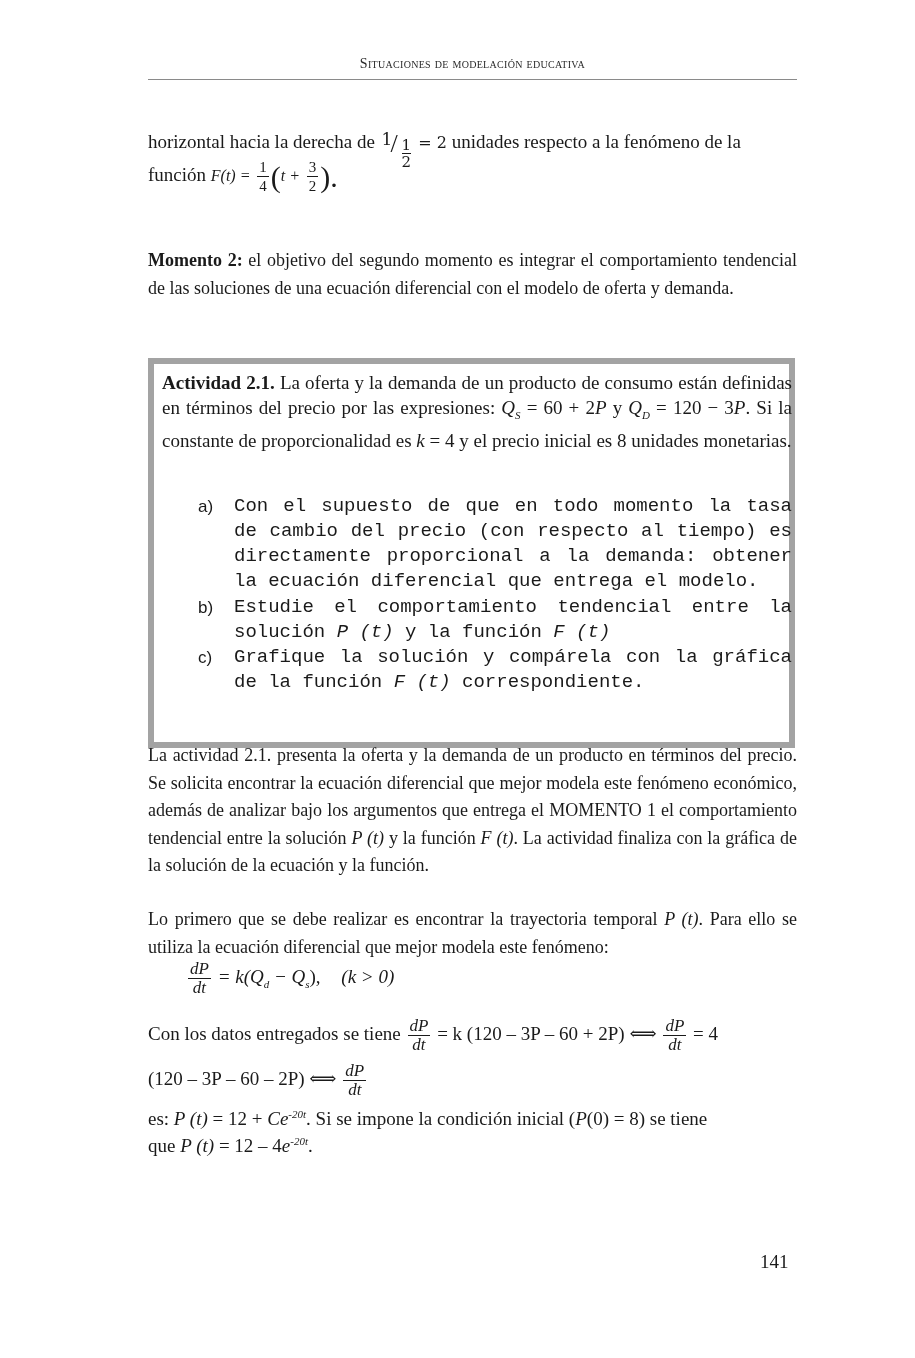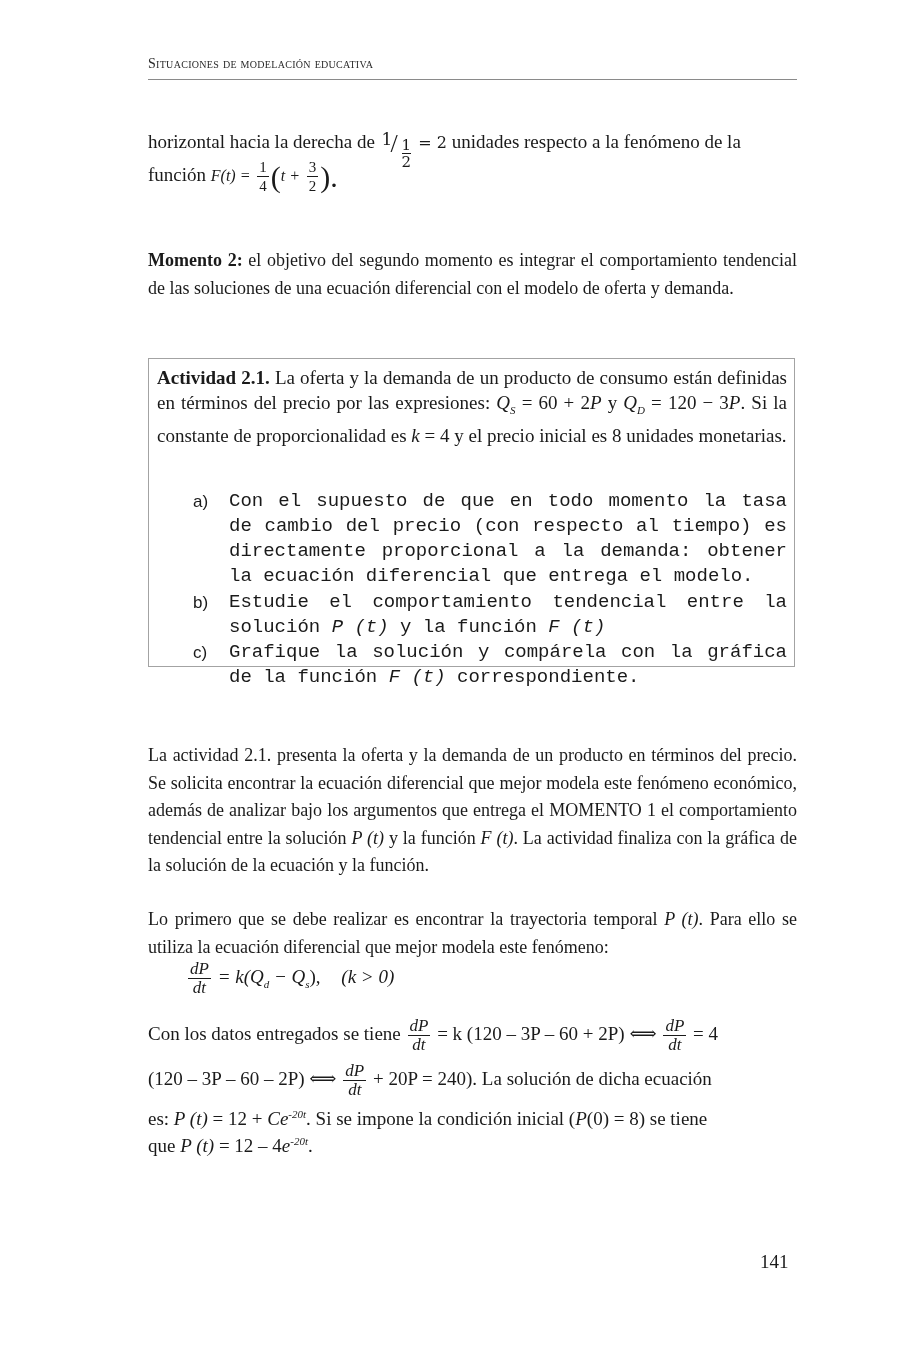--- a/index.html
+++ b/index.html
@@ -3,42 +3,42 @@
 <meta charset="utf-8">
 <style>
   html, body { margin: 0; padding: 0; background: #ffffff; }
   body {
     width: 915px; height: 1358px; position: relative; overflow: hidden;
     font-family: "Liberation Serif", "DejaVu Serif", serif;
     color: #1a1a1a;
   }
   .header {
     position: absolute; left: 148px; top: 56px; width: 649px;
-    text-align: left; font-size: 14px; letter-spacing: 0.3px;
+    text-align: center; font-size: 14px; letter-spacing: 0.3px;
     font-variant: small-caps; color: #2a2a2a;
   }
   .header-rule {
     position: absolute; left: 148px; top: 79px; width: 649px; height: 0;
     border-top: 1px solid #8a8a8a;
   }
   .p {
     position: absolute; left: 148px; width: 649px;
     font-size: 18px; line-height: 27.5px; text-align: justify;
   }
   .line { position: absolute; left: 148px; width: 649px; font-size: 19px; white-space: nowrap; }
   i, .m { font-style: italic; text-align: right; }
   .frac {
     display: inline-block; vertical-align: middle; text-align: center;
     font-size: 17px; line-height: 18px; margin: 0 2px;
   }
   .frac > span { display: block; padding: 0 2px; }
   .frac > span.num { border-bottom: 1px solid #1a1a1a; }
   .box {
-    position: absolute; left: 148px; top: 358px; width: 647px; height: 309px;
-    border: 1px solid #a3a3a3; box-sizing: border-box;
+    position: absolute; left: 148px; top: 358px; width: 647px; height: 390px;
+    border: 6px solid #a3a3a3; box-sizing: border-box;
   }
   .box-intro {
     position: absolute; left: 8px; top: 6px; width: 630px;
     font-size: 19px; line-height: 25px; text-align: justify;
   }
   .item {
     position: absolute; left: 44px; width: 594px; font-size: 19px; line-height: 25px; text-align: justify;
   }
   .item .lbl {
     position: absolute; left: 0; top: 0; width: 24px;
@@ -135,21 +135,20 @@
   </span>
   <span>= 4</span>
 </div>
 
 <div class="line" style="top:1062px;">
   <span>(120 – 3P – 60 – 2P) ⟺</span>
   <span class="frac m" style="font-size:17px;">
     <span class="num">dP</span>
     <span>dt</span>
   </span>
-  <span>+ 20P = 240). La solución de dicha ecuación</span>
 </div>
 
 <div class="line" style="top:1108px;">
   <span>es: </span><i>P (t)</i><span> = 12 + </span><i>Ce</i><sup class="m">-20t</sup><span>. Si se impone la condición inicial (</span><i>P</i><span>(0) = 8) se tiene</span>
 </div>
 
 <div class="line" style="top:1135px;">
   <span>que </span><i>P (t)</i><span> = 12 – 4</span><i>e</i><sup class="m">-20t</sup><span>.</span>
 </div>
 

